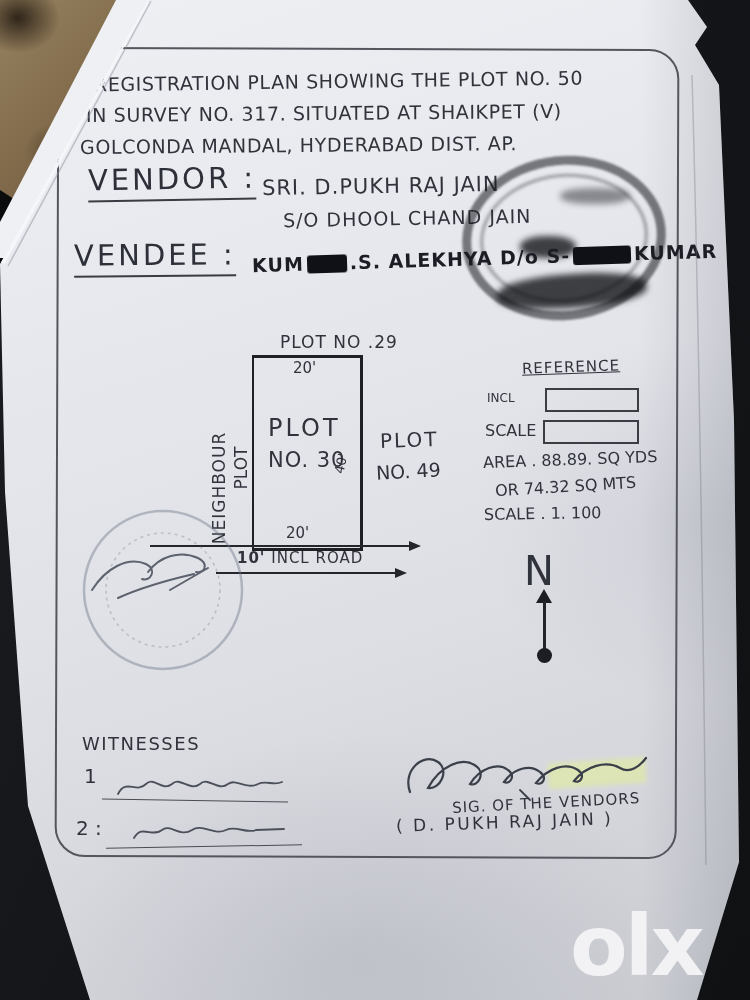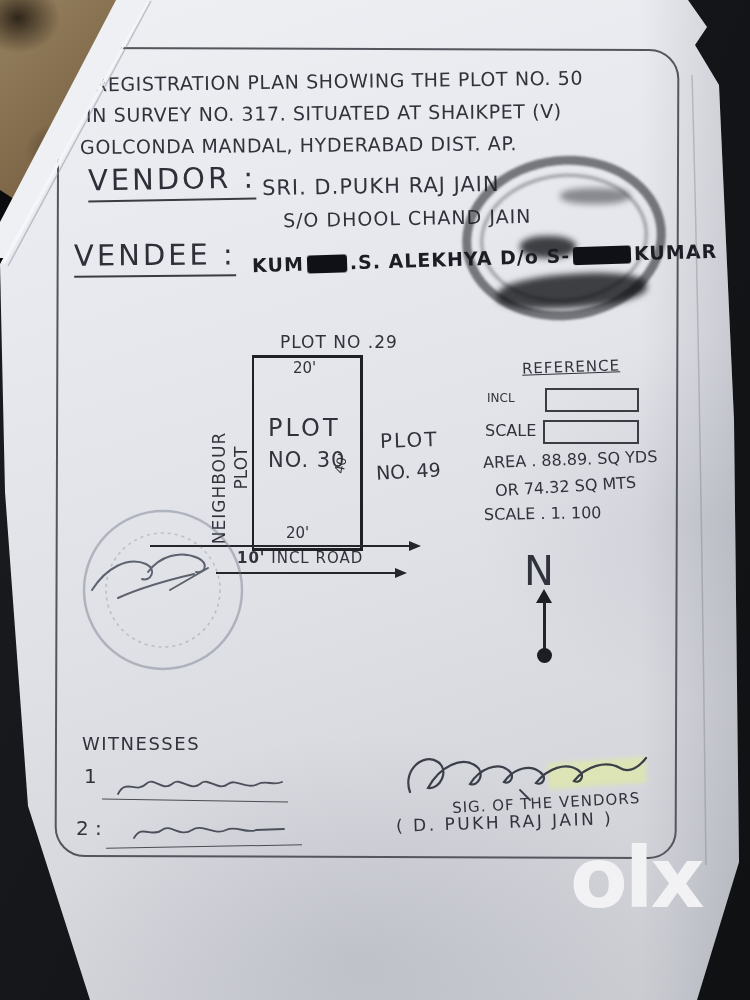--- a/index.html
+++ b/index.html
@@ -147,14 +147,14 @@
 
       <path d="M118,794 C126,778 136,794 146,784 C154,776 162,792 172,784 C180,776 190,792 200,784 C208,776 218,792 228,784 C236,778 246,790 258,784 C266,780 274,786 282,782" stroke="#4b505b" stroke-width="1.8" fill="none" stroke-linecap="round"></path>
 
       <path d="M134,838 C142,824 152,838 162,830 C170,823 180,838 192,830 C202,823 214,836 226,830 C236,825 246,834 256,830 L284,829" stroke="#4b505b" stroke-width="1.8" fill="none" stroke-linecap="round"></path>
 
       <path d="M410,792 C402,770 424,752 438,762 C450,770 440,790 428,788 C440,766 462,756 476,766 C486,773 478,787 470,784 C480,768 498,762 508,770 C516,776 510,785 504,782 C514,768 530,764 540,772 C548,778 542,786 536,783 C548,768 566,762 578,770 C586,776 580,784 574,781 C586,766 606,760 620,768 C630,774 640,766 646,758" stroke="#3a3f4a" stroke-width="2.2" fill="none" stroke-linecap="round"></path>
       <path d="M520,790 L530,800" stroke="#3a3f4a" stroke-width="1.8" fill="none" stroke-linecap="round"></path>
     </svg>
   </div>
 
-  <div class="abs olx" style="left:570px;top:836px;">olx</div>
+  <div class="abs olx" style="left:570px;top:904px;">olx</div>
 </div>
 
 </body></html>

